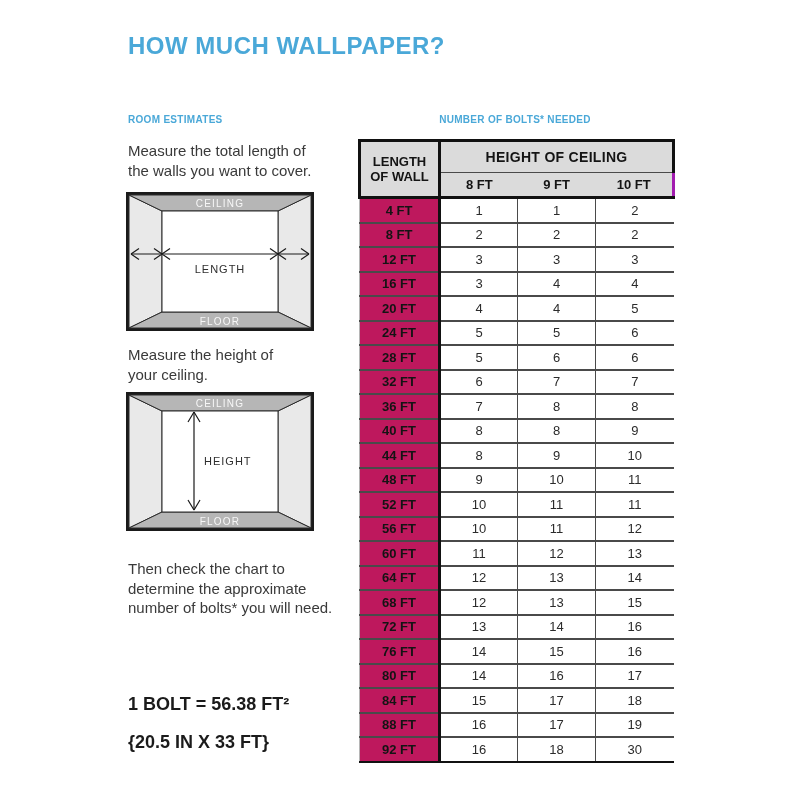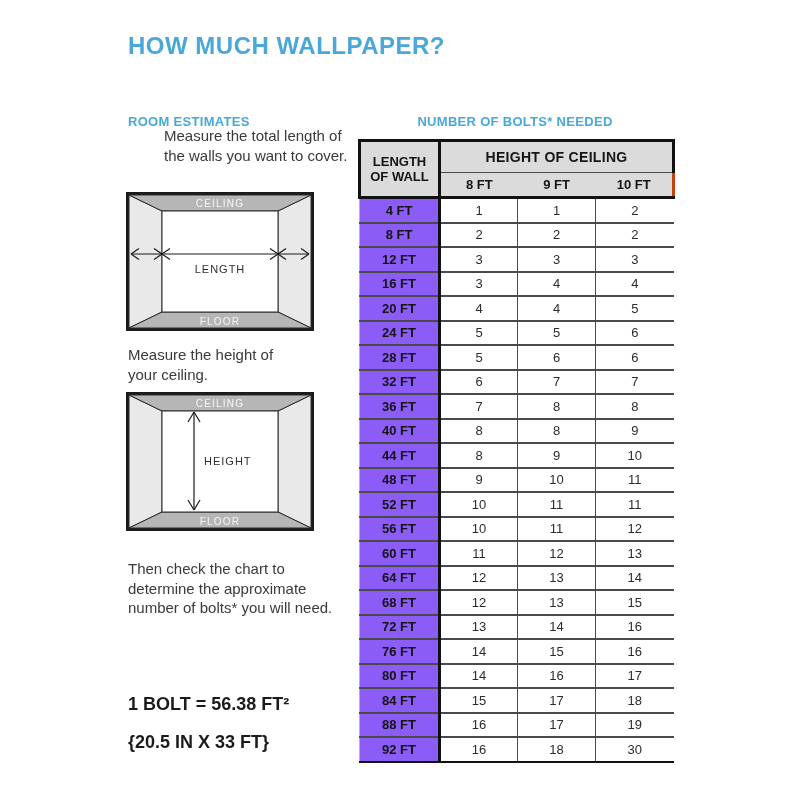--- a/index.html
+++ b/index.html
@@ -5,29 +5,29 @@
   html,body { margin:0; padding:0; }
   body {
     width:800px; height:800px; position:relative; background:#ffffff;
     font-family:"Liberation Sans", sans-serif; overflow:hidden;
   }
   .title {
     position:absolute; left:128px; top:32px;
     font-size:24px; font-weight:bold; letter-spacing:0.5px; color:#4AA8D8;text-align:center;
   }
   .section-heading {
-    font-size:13px; font-weight:bold; letter-spacing:0.3px; color:#4AA8D8;
+    font-size:10px; font-weight:bold; letter-spacing:0.3px; color:#4AA8D8;
   }
   #room-heading { position:absolute; left:128px; top:114px; }
   #table-heading { position:absolute; left:358px; top:114px; width:314px; text-align:center; }
   .para {
     position:absolute; left:128px; width:230px;
     font-size:15px; line-height:19.5px; color:#3a3a3a; white-space:pre-line;
   }
-  #step1 { top:126px;margin-left:36px; }
+  #step1 { top:141px; }
   #step2 { top:345px; }
   #step3 { top:559px; }
   svg.room { position:absolute; left:126px; width:188px; height:139px; }
   #diagram1 { top:192px; }
   #diagram2 { top:392px; }
   svg text { font-family:"Liberation Sans", sans-serif; }
   .wall-label { font-size:10px; letter-spacing:1.2px; fill:#f7f7f7; }
   .measure-label { font-size:11px; letter-spacing:1px; fill:#2e2e2e; }
   .footnote {
     position:absolute; left:128px; top:633px;
@@ -49,26 +49,26 @@
     border:3px solid #111; font-size:13px; font-weight:bold;
     white-space:pre-line; line-height:15px;
   }
   th.group {
     border:3px solid #111; border-bottom:1px solid #4a4a4a;
     height:30px; font-size:14px; font-weight:bold; letter-spacing:0.3px;
   }
   th.sub {
     border-bottom:3px solid #111; height:23px; font-size:13px; font-weight:bold;
   }
-  th.sub:last-child { border-right:3px solid #c2410c; }
+  th.sub:last-child { border-right:3px solid #a21caf; }
   tbody td {
     height:22.5px; font-size:13px; text-align:center; vertical-align:middle;
   }
   td.rowlabel {
-    background:#8b5cf6; font-weight:bold; color:#141414;
+    background:#be185d; font-weight:bold; color:#141414;
     border-right:3.5px solid #111; border-bottom:2px solid #4a4a4a;
     border-left:1px solid #b5b5b5;
   }
   td.val {
     color:#2b2b2b; background:#ffffff;
     border-bottom:2px solid #4a4a4a; border-left:1.5px solid #4a4a4a;
   }
   tbody tr:last-child td { border-bottom:2.5px solid #111; }
 </style>
 </head>

